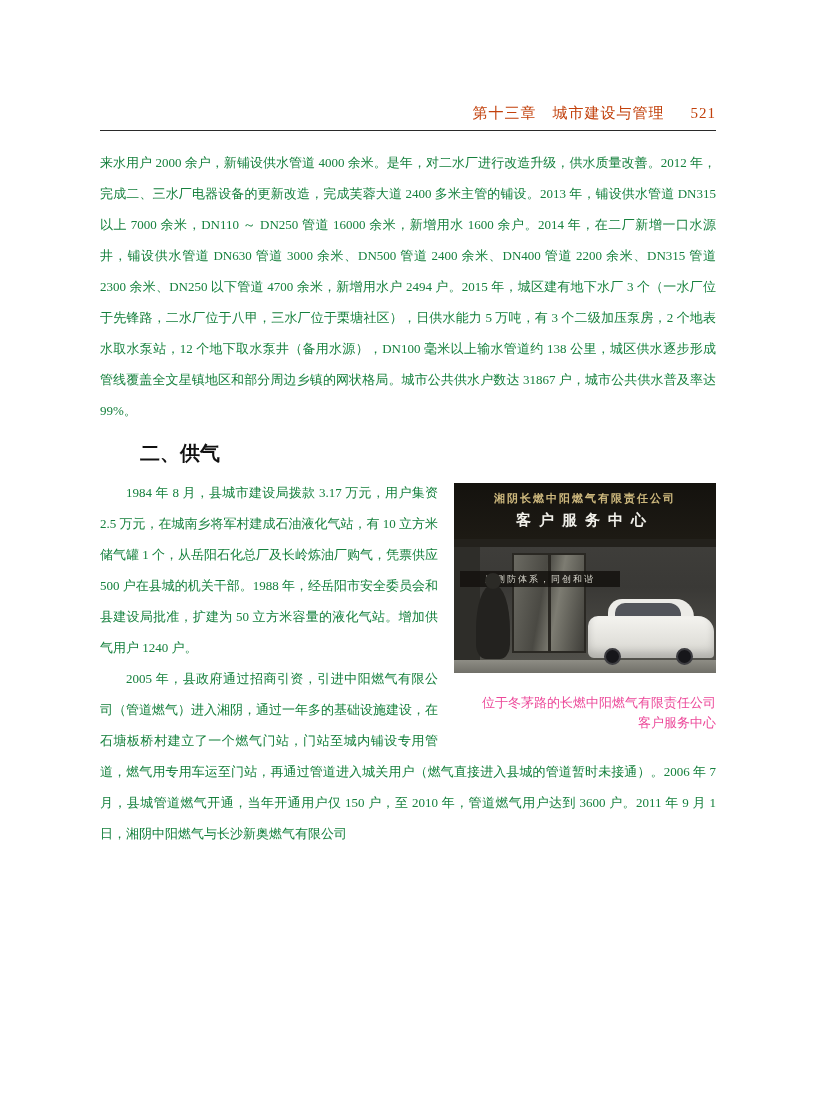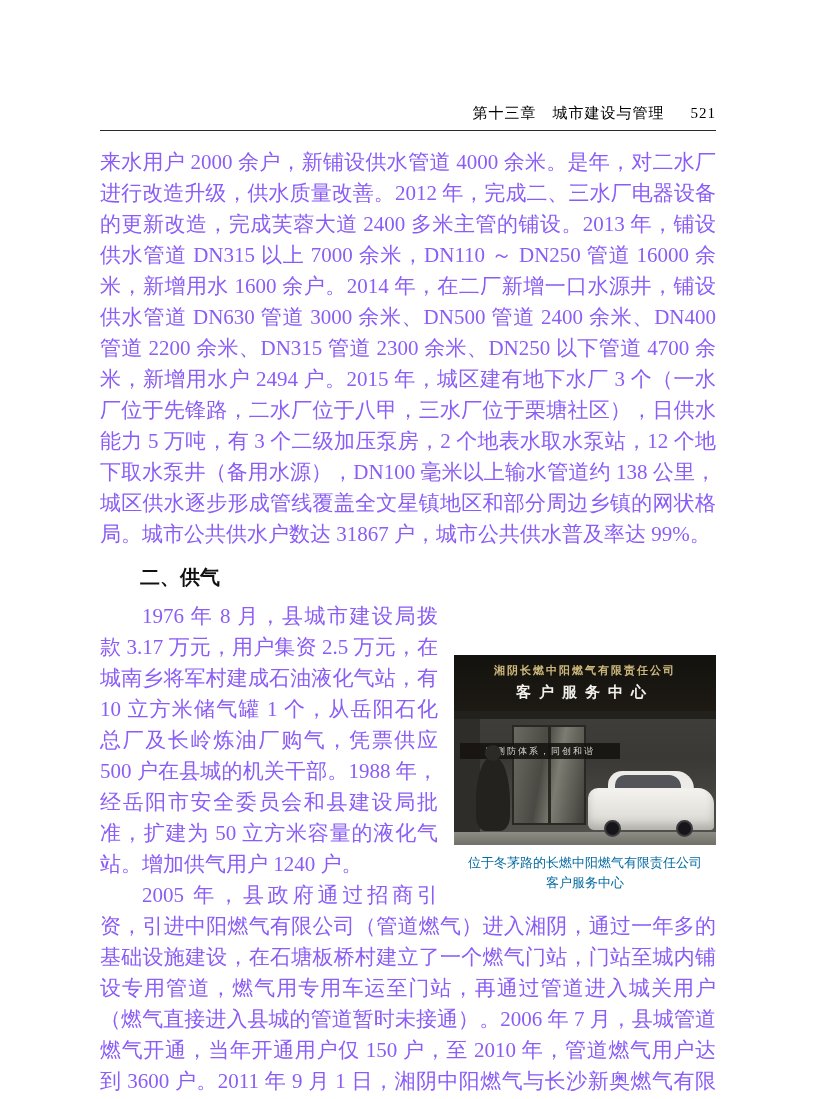--- a/index.html
+++ b/index.html
@@ -3,41 +3,40 @@
 <meta charset="utf-8">
 <style>
   * { margin:0; padding:0; box-sizing:border-box; }
   html,body { background:#e9e9e9; }
   .page {
     width:816px; height:1099px; margin:0 auto; background:#ffffff;
     padding:104px 100px 0 100px; overflow:hidden; position:relative;
     font-family:"Liberation Serif","DejaVu Serif",serif; color:#1a1a1a;
   }
   
-  .running-head { text-align:right; font-size:15px; letter-spacing:1px; color:#000000; }
+  .running-head { text-align:right; font-size:15px; letter-spacing:1px; color:#c2410c; }
   .running-head .pgnum { margin-left:26px; }
   .head-rule { border:0; border-top:1.5px solid #2a2a2a; margin-top:7px; margin-bottom:16px; }
   
   .body-text p {
-    font-size:21px; line-height:31px; text-align:justify; color:#8b5cf6;
+    font-size:13px; line-height:31px; text-align:justify; color:#15803d;
     text-indent:2em;
   }
   .body-text p.continued { text-indent:0; }
   h2.sect {
     font-size:20px; line-height:31px; font-weight:bold; color:#111;
     margin:12px 0 8px 0; text-indent:2em;
   }
   
   figure.photo-fig {
     float:right; width:262px; margin:6px 0 6px 16px;
   }
   .photo {
     width:262px; height:190px; position:relative; overflow:hidden;
     background:linear-gradient(#454440 0%, #3a3936 55%, #55544e 100%);
-    margin-top:48px;
   }
   .sign-top {
     position:absolute; top:0; left:0; right:0; height:56px;
     background:linear-gradient(#14120e,#1d1a14); text-align:center; padding-top:7px;
   }
   .sign-line1 { display:block; color:#cdb87d; font-size:11px; letter-spacing:2px; line-height:16px; font-weight:bold; }
   .sign-line2 { display:block; color:#f0efe9; font-size:15px; letter-spacing:8px; line-height:22px; font-weight:bold; margin-top:3px; }
   .awning { position:absolute; top:56px; left:0; right:0; height:8px; background:#23211c; }
   .banner-strip {
     position:absolute; top:88px; left:6px; width:160px; height:16px;
@@ -56,21 +55,21 @@
     background:#23221f; border-radius:45% 45% 30% 30%/60% 60% 20% 20%;
   }
   .statue-head { position:absolute; top:-12px; left:9px; width:16px; height:16px; background:#2b2a26; border-radius:50%; }
   .ground { position:absolute; bottom:0; left:0; right:0; height:13px; background:linear-gradient(#8e8d85,#706f68); }
   .car { position:absolute; right:2px; bottom:8px; width:126px; height:66px; }
   .car-roof { position:absolute; top:0; left:20px; width:86px; height:28px; background:#eceientso; background:#ecebe7; border-radius:14px 18px 0 0; }
   .car-window { position:absolute; top:4px; left:27px; width:66px; height:22px; background:#52545a; border-radius:10px 12px 0 0; }
   .car-body { position:absolute; bottom:7px; left:0; width:126px; height:42px; background:linear-gradient(#f4f3ef,#d6d5cf); border-radius:10px 16px 4px 6px; box-shadow:inset 0 -6px 8px rgba(0,0,0,.18); }
   .wheel { position:absolute; bottom:0; width:17px; height:17px; background:#16161a; border-radius:50%; border:2px solid #3c3c40; }
   .wheel.front { left:16px; } .wheel.rear { left:88px; }
-  figcaption { margin-top:8px; font-size:13px; line-height:20px; color:#0369a1; text-align:center; }
+  figcaption { margin-top:20px; font-size:13px; line-height:20px; color:#ec4899; text-align:right; }
   figcaption .cap2 { display:block; }
   .clear { clear:both; }
 </style>
 </head>
 <body>
 
 <div class="page">
 
   <header>
     <div class="running-head">
@@ -108,18 +107,18 @@
           <div class="wheel front"></div>
           <div class="wheel rear"></div>
         </div>
       </div>
       <figcaption>
         <span class="cap1">位于冬茅路的长燃中阳燃气有限责任公司</span>
         <span class="cap2">客户服务中心</span>
       </figcaption>
     </figure>
 
-    <p>1976 年 8 月，县城市建设局拨款 3.17 万元，用户集资 2.5 万元，在城南乡将军村建成石油液化气站，有 10 立方米储气罐 1 个，从岳阳石化总厂及长岭炼油厂购气，凭票供应 500 户在县城的机关干部。1988 年，经岳阳市安全委员会和县建设局批准，扩建为 50 立方米容量的液化气站。增加供气用户 1240 户。</p>
+    <p>1984 年 8 月，县城市建设局拨款 3.17 万元，用户集资 2.5 万元，在城南乡将军村建成石油液化气站，有 10 立方米储气罐 1 个，从岳阳石化总厂及长岭炼油厂购气，凭票供应 500 户在县城的机关干部。1988 年，经岳阳市安全委员会和县建设局批准，扩建为 50 立方米容量的液化气站。增加供气用户 1240 户。</p>
     <p>2005 年，县政府通过招商引资，引进中阳燃气有限公司（管道燃气）进入湘阴，通过一年多的基础设施建设，在石塘板桥村建立了一个燃气门站，门站至城内铺设专用管道，燃气用专用车运至门站，再通过管道进入城关用户（燃气直接进入县城的管道暂时未接通）。2006 年 7 月，县城管道燃气开通，当年开通用户仅 150 户，至 2010 年，管道燃气用户达到 3600 户。2011 年 9 月 1 日，湘阴中阳燃气与长沙新奥燃气有限公司</p>
 
     <div class="clear"></div>
   </main>
 </div>
 
 </body></html>

